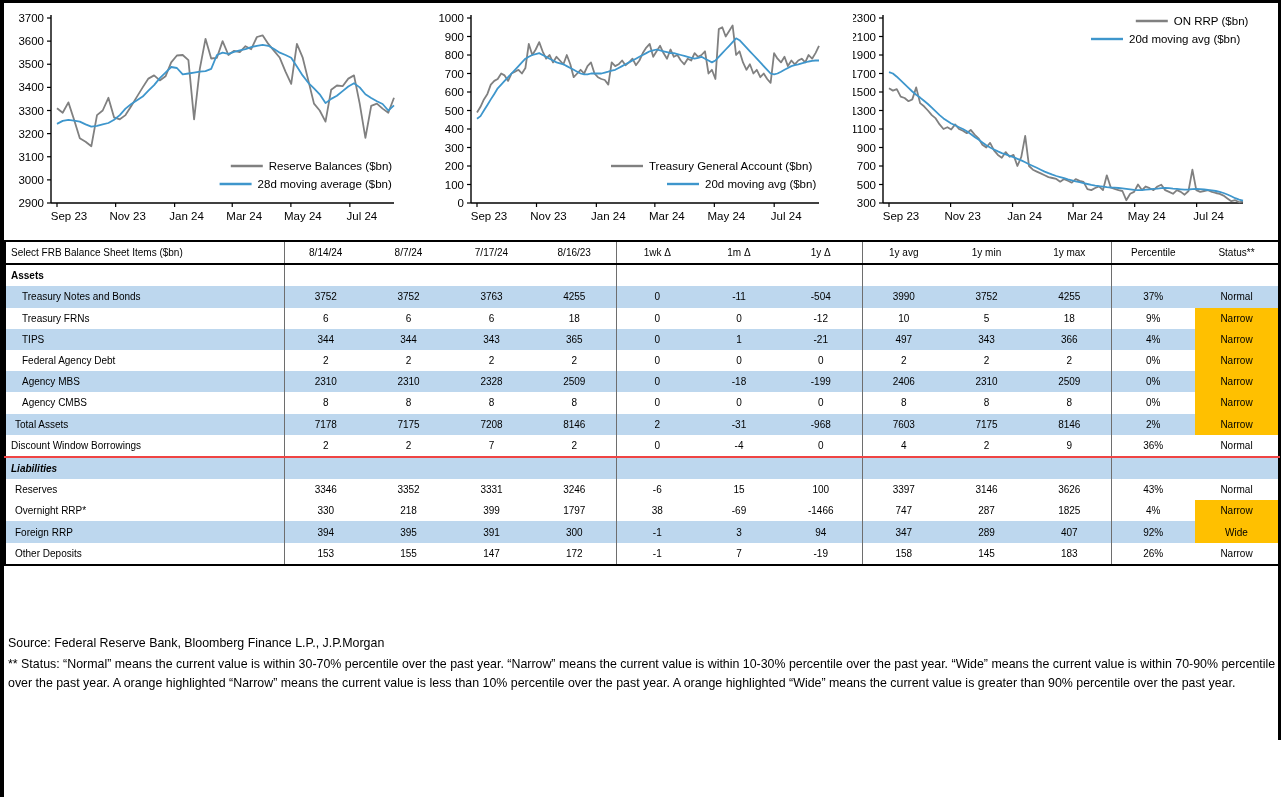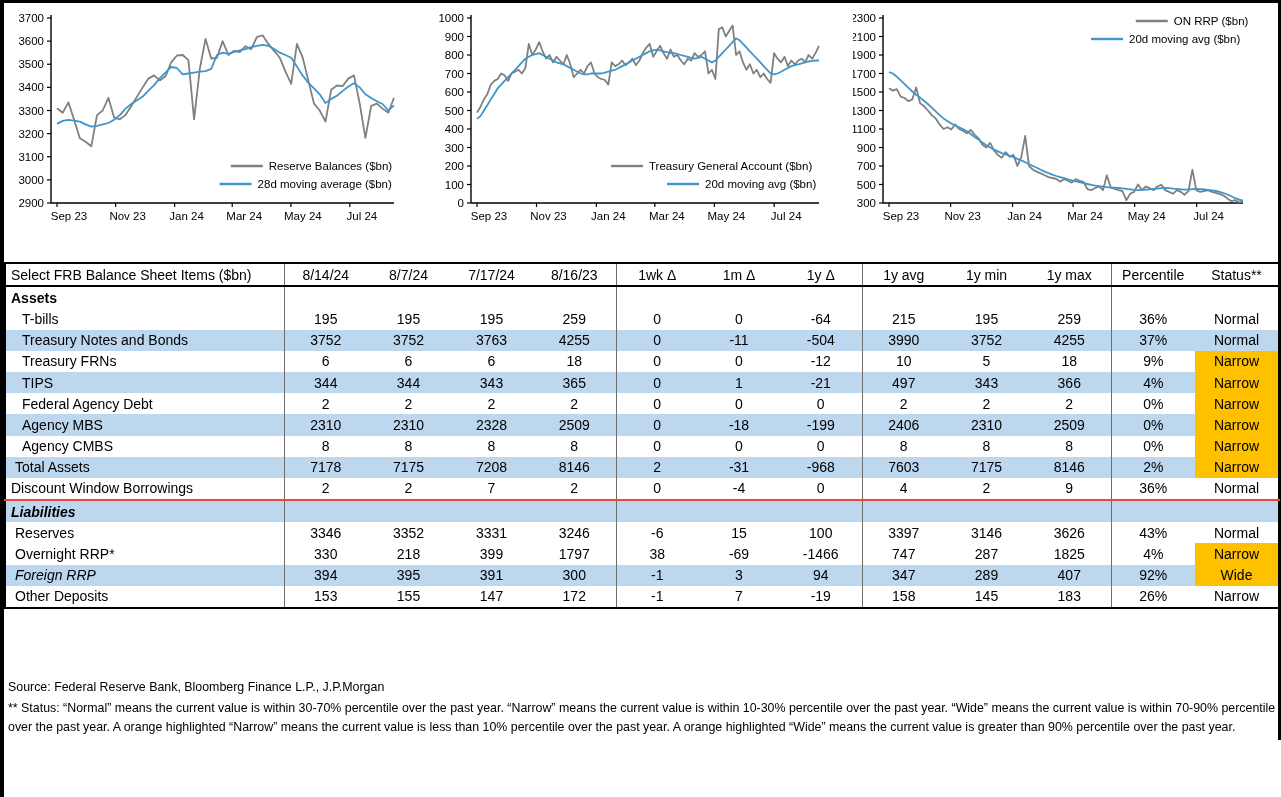--- a/index.html
+++ b/index.html
@@ -10,33 +10,33 @@
   .frame{position:absolute;background:#000;}
   #frame-left{left:0;top:0;width:4px;height:797px;}
   #frame-top{left:0;top:0;width:1281px;height:3px;}
   #frame-right{right:0;top:0;width:3px;height:740px;}
 
   .charts-row{position:absolute;left:4px;top:3px;width:1274px;height:234px;display:flex;}
   .chart-box{width:33.333%;height:234px;position:relative;}
   .chart-box svg{display:block;}
 
   .table-wrap{position:absolute;left:4px;top:240px;width:1274px;}
-  table{border-collapse:collapse;table-layout:fixed;width:1274px;font-size:14px;margin-top:22px;}
+  table{border-collapse:collapse;table-layout:fixed;width:1274px;font-size:10px;}
   td{height:21.2px;padding:0 2px;text-align:center;overflow:hidden;white-space:nowrap;}
   td.lbl{text-align:left;}
   tr.shade td{background:#BDD7EE;}
   td.hl{background:#FFC000 !important;}
   table{border:2px solid #000;}
   thead td{border-bottom:2px solid #000;}
   td.sep{border-right:1.2px solid #6e6e6e;}
   tr.liab-top td{border-top:2px solid #ef4444;font-style:italic;}
   .bold{font-weight:bold;}
 
   .footer{position:absolute;left:8px;top:634px;width:1268px;font-size:12.4px;line-height:1.5;}
-  .footer .fline{margin-bottom:2px;margin-top:44px;}
+  .footer .fline{margin-bottom:2px;}
   .footer .fnote{line-height:1.55;}
 </style>
 </head>
 <body>
 
 <div class="frame" id="frame-left"></div>
 <div class="frame" id="frame-top"></div>
 <div class="frame" id="frame-right"></div>
 
 <div class="charts-row">
@@ -219,35 +219,20 @@
           <td class="sep"></td>
           <td></td>
           <td></td>
           <td class="sep"></td>
           <td></td>
           <td></td>
           <td class="sep"></td>
           <td></td>
           <td></td>
         </tr>
-        <tr>
-          <td class="lbl sep" style="padding-left: 16px;">T-bills</td>
-          <td>195</td>
-          <td>195</td>
-          <td>195</td>
-          <td class="sep">259</td>
-          <td>0</td>
-          <td>0</td>
-          <td class="sep">-64</td>
-          <td>215</td>
-          <td>195</td>
-          <td class="sep">259</td>
-          <td>36%</td>
-          <td>Normal</td>
-        </tr>
         <tr class="shade">
           <td class="lbl sep" style="padding-left: 16px;">Treasury Notes and Bonds</td>
           <td>3752</td>
           <td>3752</td>
           <td>3763</td>
           <td class="sep">4255</td>
           <td>0</td>
           <td>-11</td>
           <td class="sep">-504</td>
           <td>3990</td>
@@ -400,21 +385,21 @@
           <td>38</td>
           <td>-69</td>
           <td class="sep">-1466</td>
           <td>747</td>
           <td>287</td>
           <td class="sep">1825</td>
           <td>4%</td>
           <td class="hl">Narrow</td>
         </tr>
         <tr class="shade">
-          <td class="lbl sep" style="padding-left: 9px; font-style: italic;">Foreign RRP</td>
+          <td class="lbl sep" style="padding-left: 9px;">Foreign RRP</td>
           <td>394</td>
           <td>395</td>
           <td>391</td>
           <td class="sep">300</td>
           <td>-1</td>
           <td>3</td>
           <td class="sep">94</td>
           <td>347</td>
           <td>289</td>
           <td class="sep">407</td>

